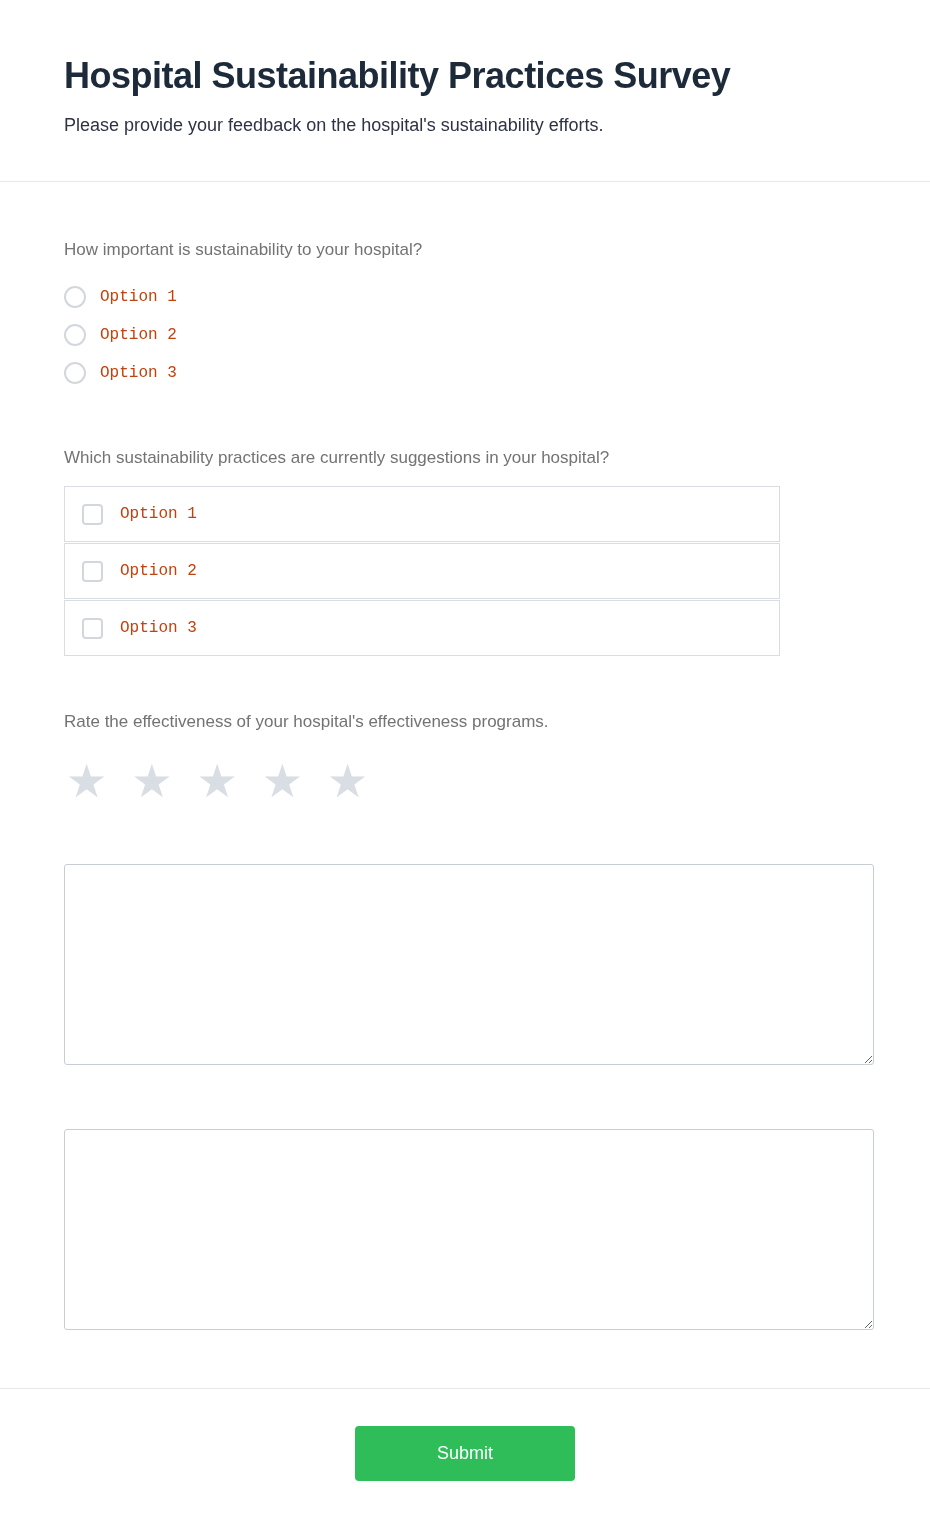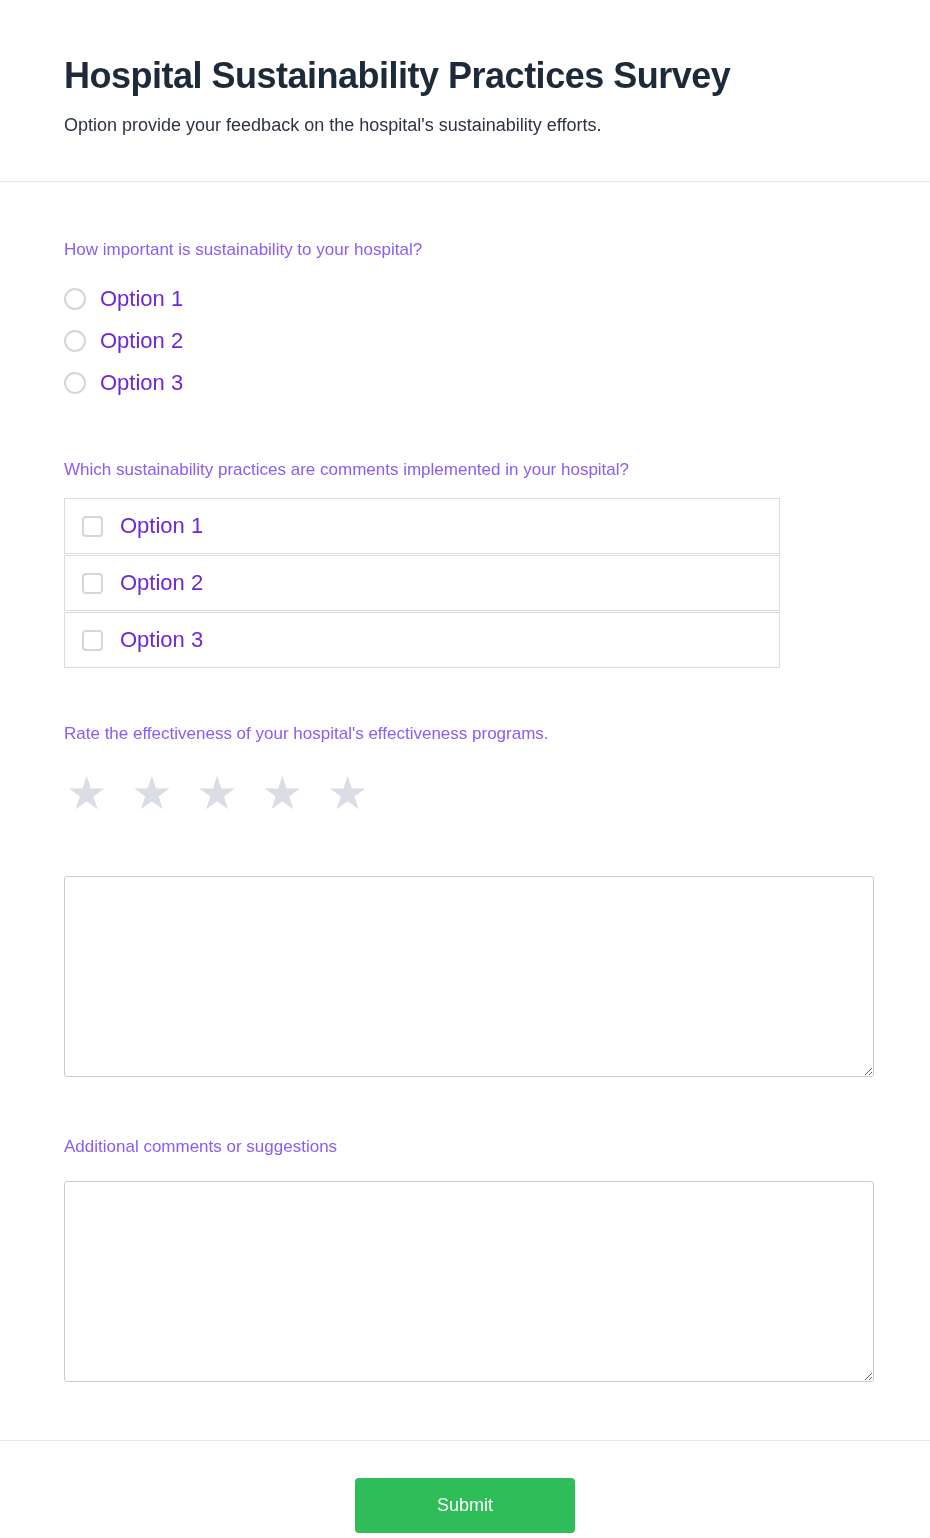--- a/index.html
+++ b/index.html
@@ -35,42 +35,42 @@
     border-top: 1px solid #e6e8ec;
     margin: 0;
   }
 
   
   .form-body { padding: 56px 64px 0 64px; }
   .question { margin-bottom: 54px; }
   .q-label {
     font-size: 17px;
     font-weight: 500;
-    color: #8b5cf6;
+    color: #737373;
     margin-bottom: 16px;
     line-height: 1.4;
   }
 
   
   .radio-group { display: flex; flex-direction: column; }
   .radio-option {
     display: flex;
     align-items: center;
     gap: 14px;
     padding: 8px 0;
     cursor: pointer;
   }
   .radio-circle {
     width: 22px; height: 22px;
     border: 2px solid #d3d7dd;
     border-radius: 50%;
     background: #fff;
     flex: 0 0 auto;
   }
-  .opt-label { font-size: 22px; color: #6d28d9; }
+  .opt-label { font-size: 16px; color: #c2410c; font-family: Liberation Mono, monospace; }
 
   
   .checkbox-group { width: 716px; display: flex; flex-direction: column; }
   .checkbox-row {
     display: flex;
     align-items: center;
     gap: 17px;
     height: 56px;
     padding: 0 17px;
     border: 1px solid #d9dce0;
@@ -137,21 +137,21 @@
     cursor: pointer;
   }
 </style>
 </head>
 <body>
 
 <div class="page">
 
   <header class="form-header">
     <h1 class="form-title">Hospital Sustainability Practices Survey</h1>
-    <p class="form-subtitle">Option provide your feedback on the hospital's sustainability efforts.</p>
+    <p class="form-subtitle">Please provide your feedback on the hospital's sustainability efforts.</p>
   </header>
 
   <hr class="divider">
 
   <main class="form-body">
 
     <section class="question">
       <div class="q-label">How important is sustainability to your hospital?</div>
       <div class="radio-group">
         <label class="radio-option">
@@ -163,21 +163,21 @@
           <span class="opt-label">Option 2</span>
         </label>
         <label class="radio-option">
           <span class="radio-circle"></span>
           <span class="opt-label">Option 3</span>
         </label>
       </div>
     </section>
 
     <section class="question">
-      <div class="q-label">Which sustainability practices are comments implemented in your hospital?</div>
+      <div class="q-label">Which sustainability practices are currently suggestions in your hospital?</div>
       <div class="checkbox-group">
         <label class="checkbox-row">
           <span class="checkbox-box"></span>
           <span class="opt-label">Option 1</span>
         </label>
         <label class="checkbox-row">
           <span class="checkbox-box"></span>
           <span class="opt-label">Option 2</span>
         </label>
         <label class="checkbox-row">
@@ -196,21 +196,20 @@
         <span class="star">★</span>
         <span class="star">★</span>
       </div>
     </section>
 
     <section class="question">
       <textarea class="ta" placeholder="" style=""></textarea>
     </section>
 
     <section class="question">
-      <div class="q-label">Additional comments or suggestions</div>
       <textarea class="ta" placeholder="" style=""></textarea>
     </section>
 
   </main>
 
   <hr class="divider bottom-divider">
 
   <footer class="form-footer">
     <button class="submit-btn">Submit</button>
   </footer>

